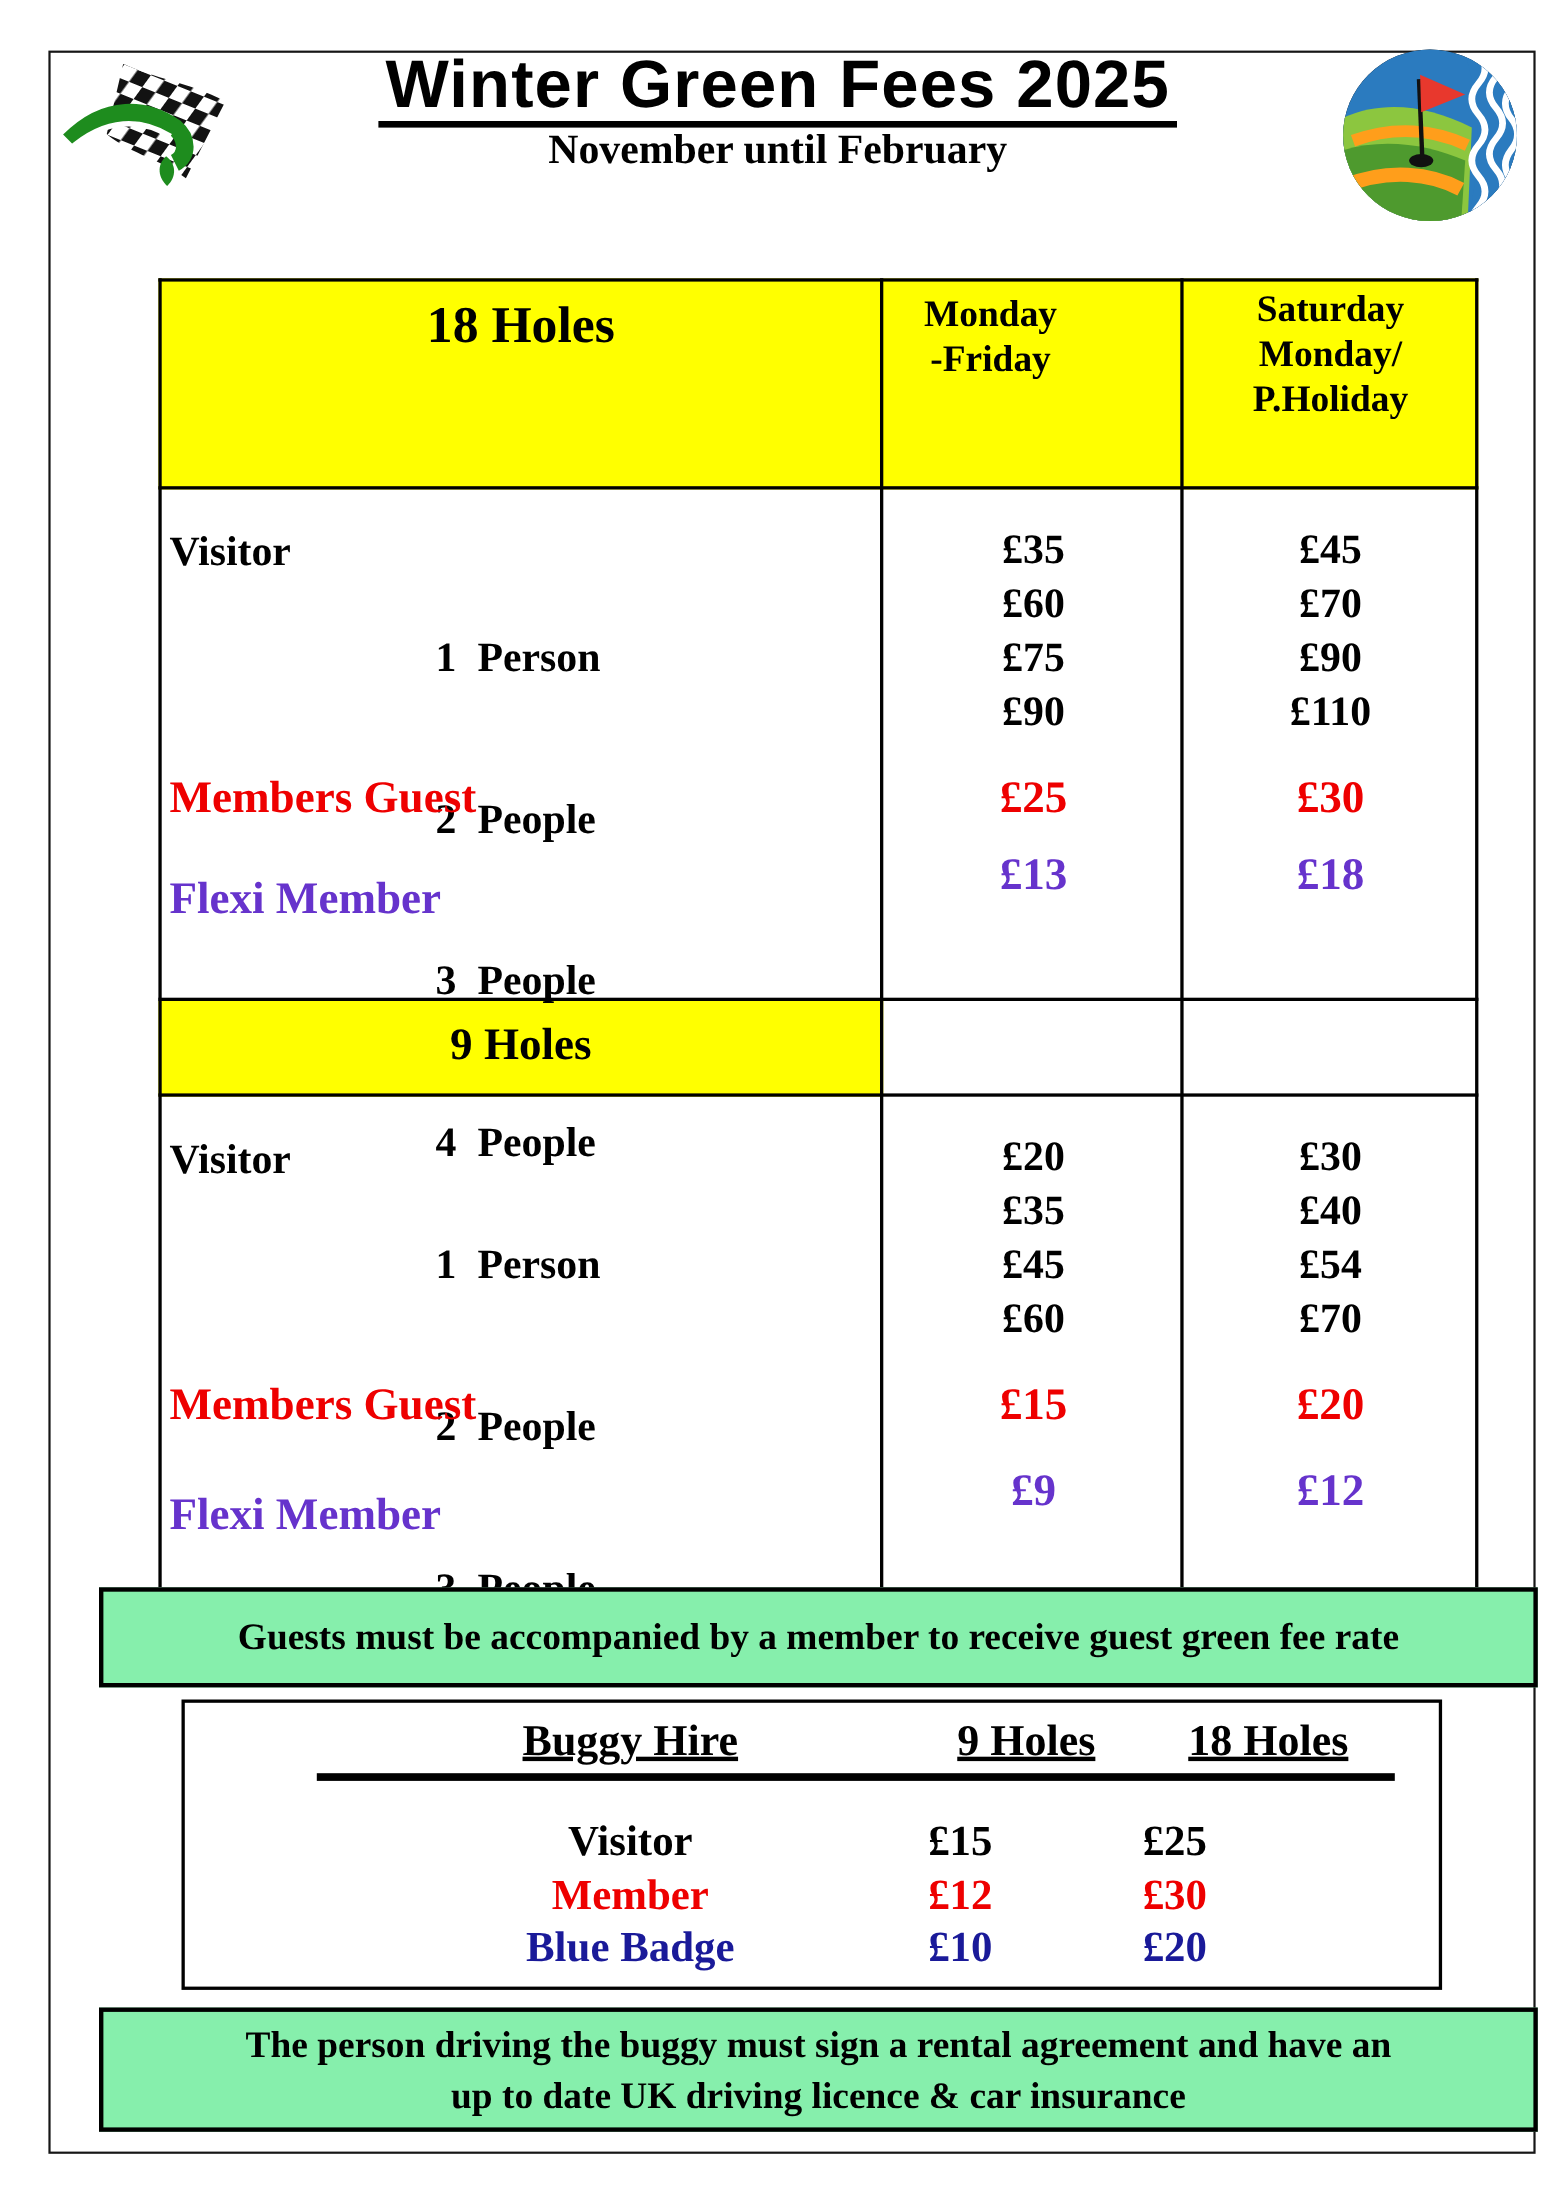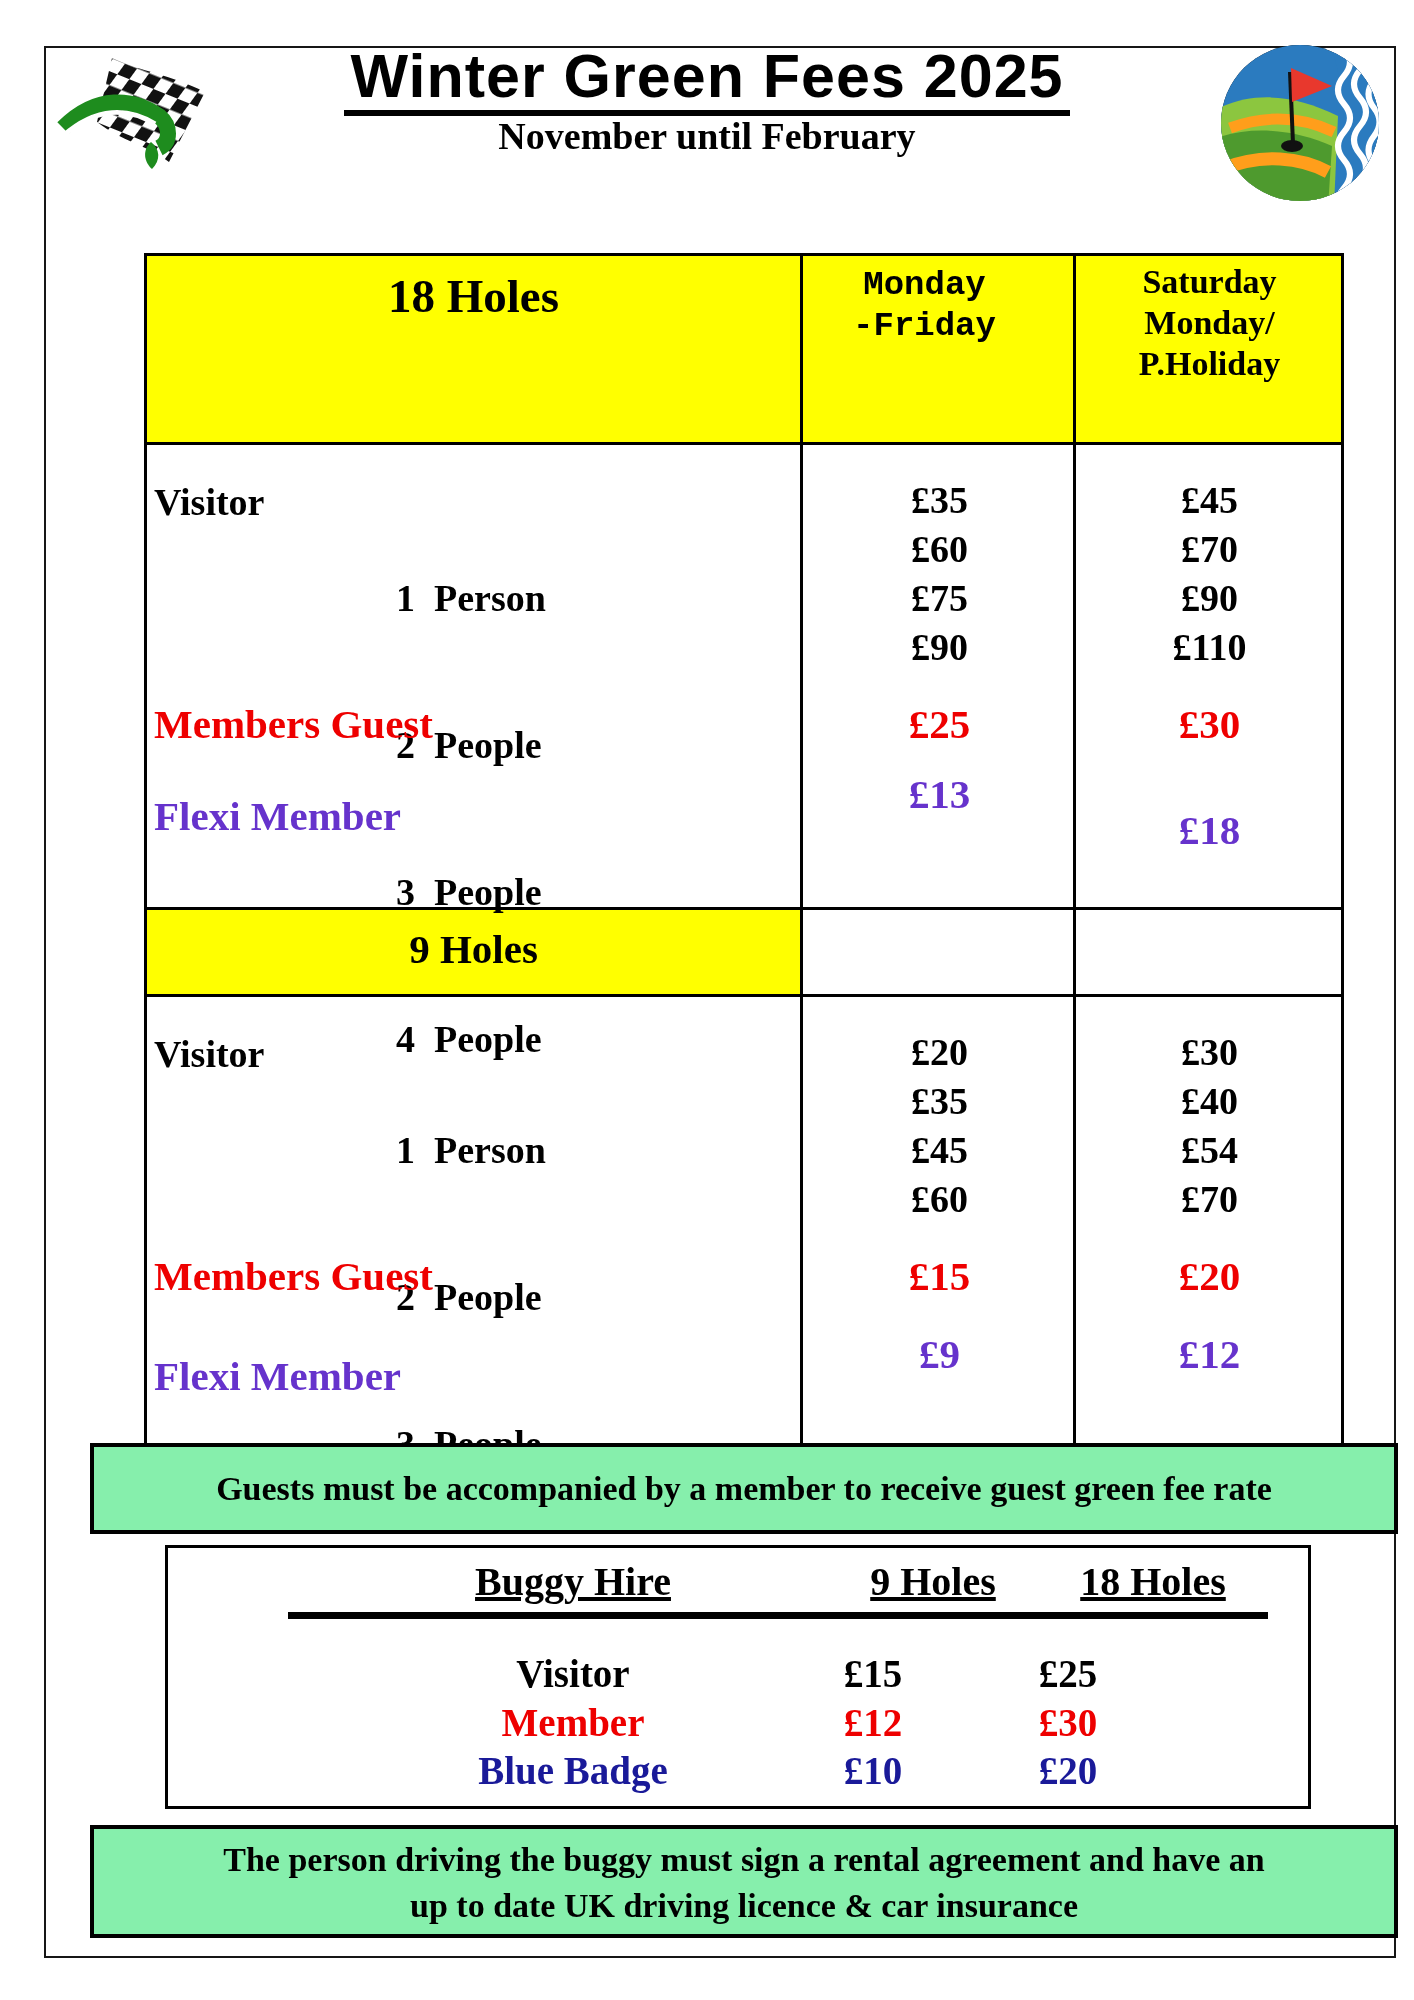--- a/index.html
+++ b/index.html
@@ -109,21 +109,21 @@
   <div class="abs vline" style="left:0;"></div>
   <div class="abs vline" style="left:656px;"></div>
   <div class="abs vline" style="left:929px;"></div>
   <div class="abs vline" style="left:1197px;"></div>
   <div class="abs hline" style="top:0;"></div>
   <div class="abs hline" style="top:189px;"></div>
   <div class="abs hline" style="top:654px;"></div>
   <div class="abs hline" style="top:741px;"></div>
 
   <div class="abs serif center" style="left:0;top:16px;width:659px;font-size:47px;">18 Holes</div>
-  <div class="abs serif center hdr-cell" style="left:659px;top:12px;width:243px;font-family:Liberation Mono, monospace;">
+  <div class="abs serif center hdr-cell" style="left:635px;top:12px;width:243px;">
     <div>Monday</div>
     <div>-Friday</div>
   </div>
   <div class="abs serif center hdr-cell" style="left:932px;top:8px;width:267px;">
     <div>Saturday</div>
     <div>Monday/</div>
     <div>P.Holiday</div>
   </div>
 
   <div class="abs serif big-row" style="left:10px;top:225px;">Visitor</div>
@@ -145,21 +145,21 @@
     <div>£90</div>
     <div>£110</div>
   </div>
 
   <div class="abs serif accent-row red" style="left:10px;top:448px;">Members Guest</div>
   <div class="abs serif accent-row red col-wk" style="top:448px;">£25</div>
   <div class="abs serif accent-row red col-we" style="top:448px;">£30</div>
 
   <div class="abs serif accent-row purple" style="left:10px;top:540px;">Flexi Member</div>
   <div class="abs serif accent-row purple col-wk" style="top:518px;">£13</div>
-  <div class="abs serif accent-row purple col-we" style="top:518px;margin-top:36px;">£18</div>
+  <div class="abs serif accent-row purple col-we" style="top:518px;">£18</div>
 
   <div class="abs serif center" style="left:0;top:672px;width:659px;font-size:41px;">9 Holes</div>
 
   <div class="abs serif big-row" style="left:10px;top:777px;">Visitor</div>
   <div class="abs serif big-row pre" style="left:252px;top:775px;">
     <div>1  Person</div>
     <div>2  People</div>
     <div>3  People</div>
     <div>4  People</div>
   </div>

